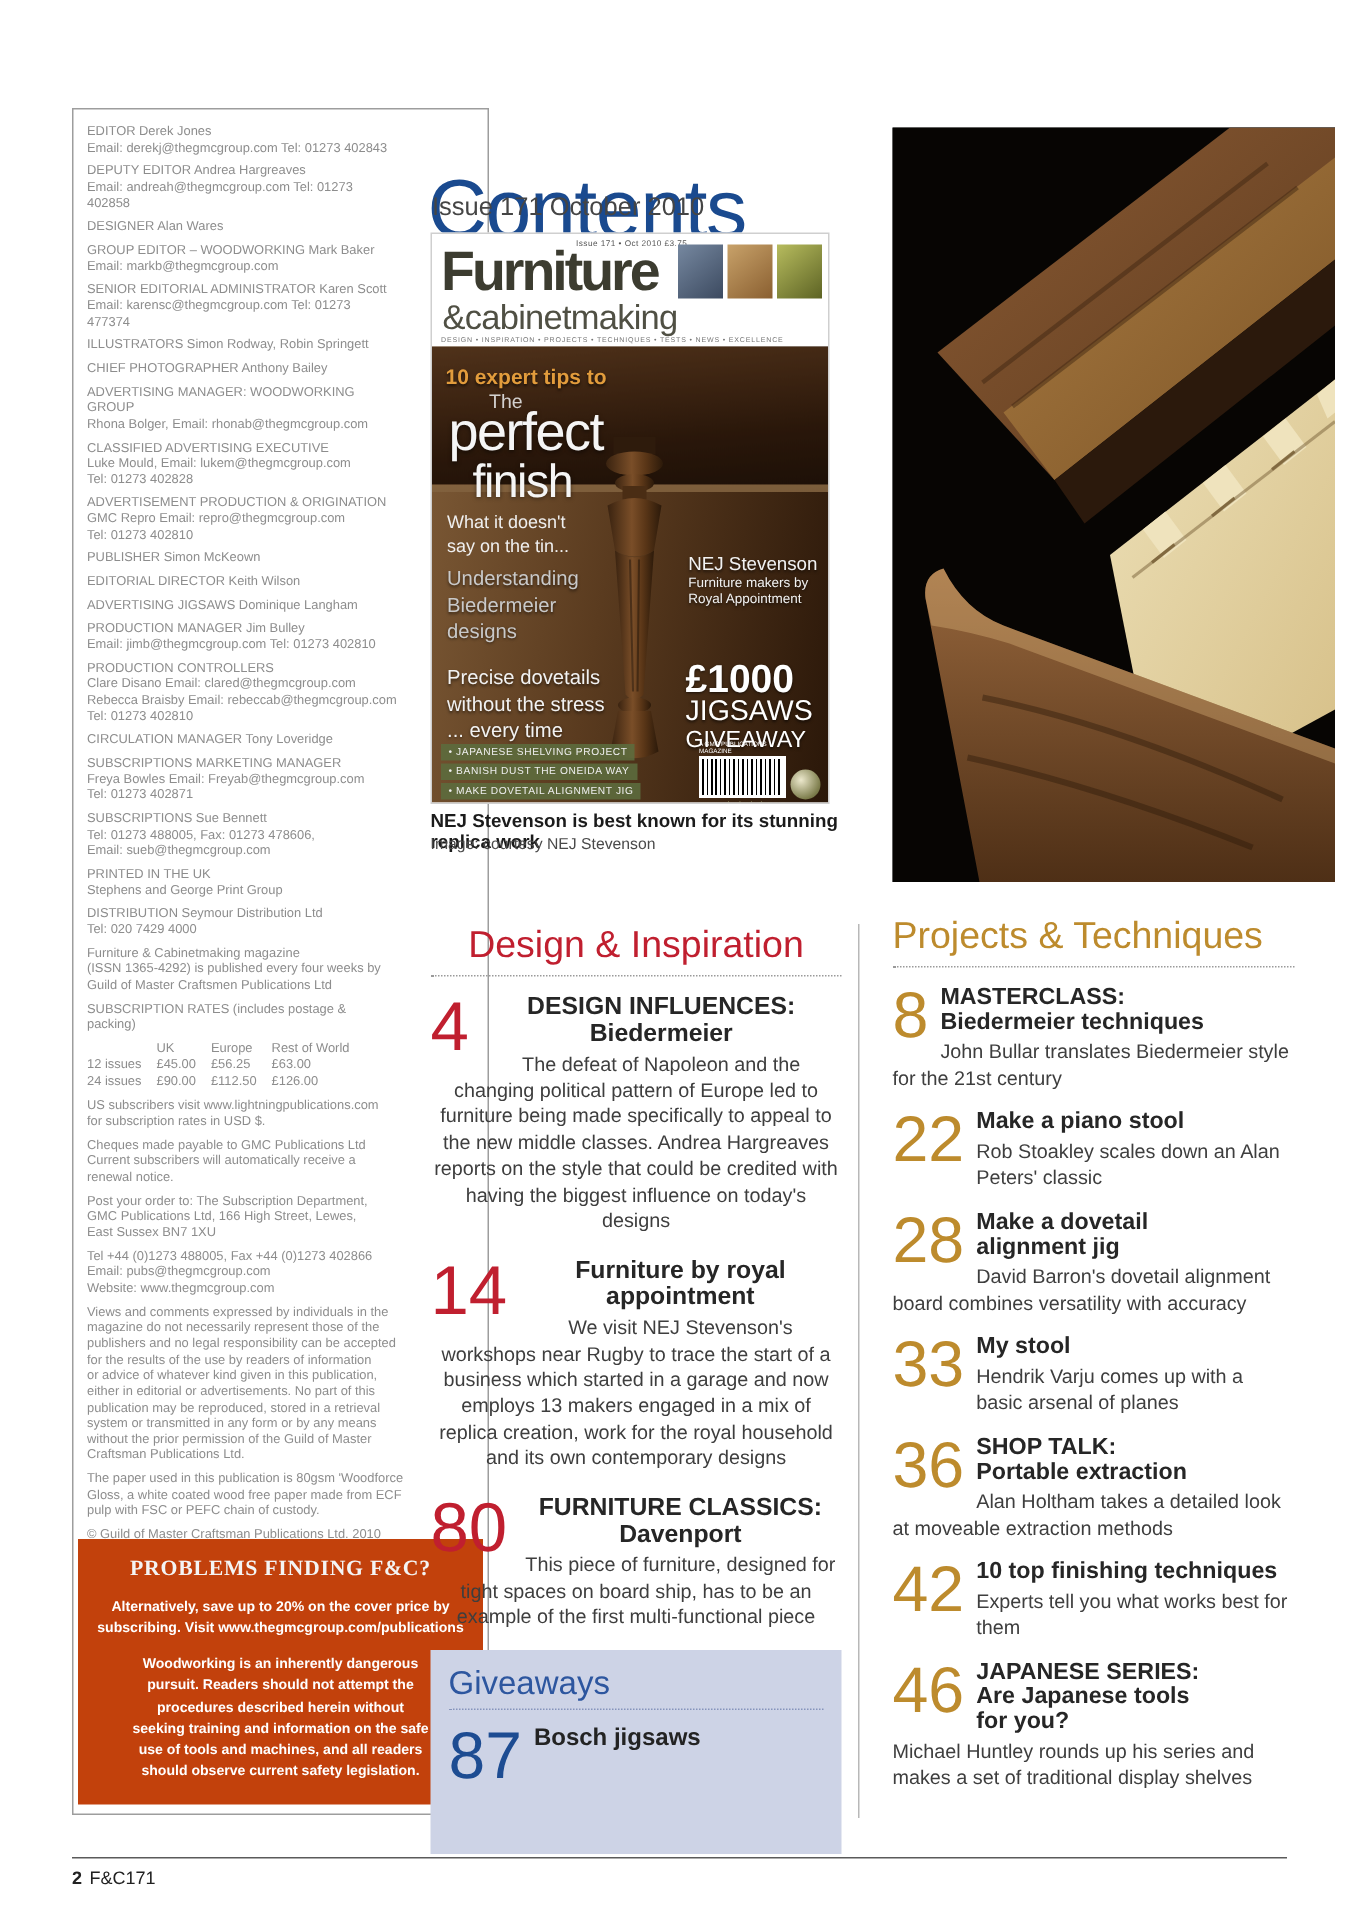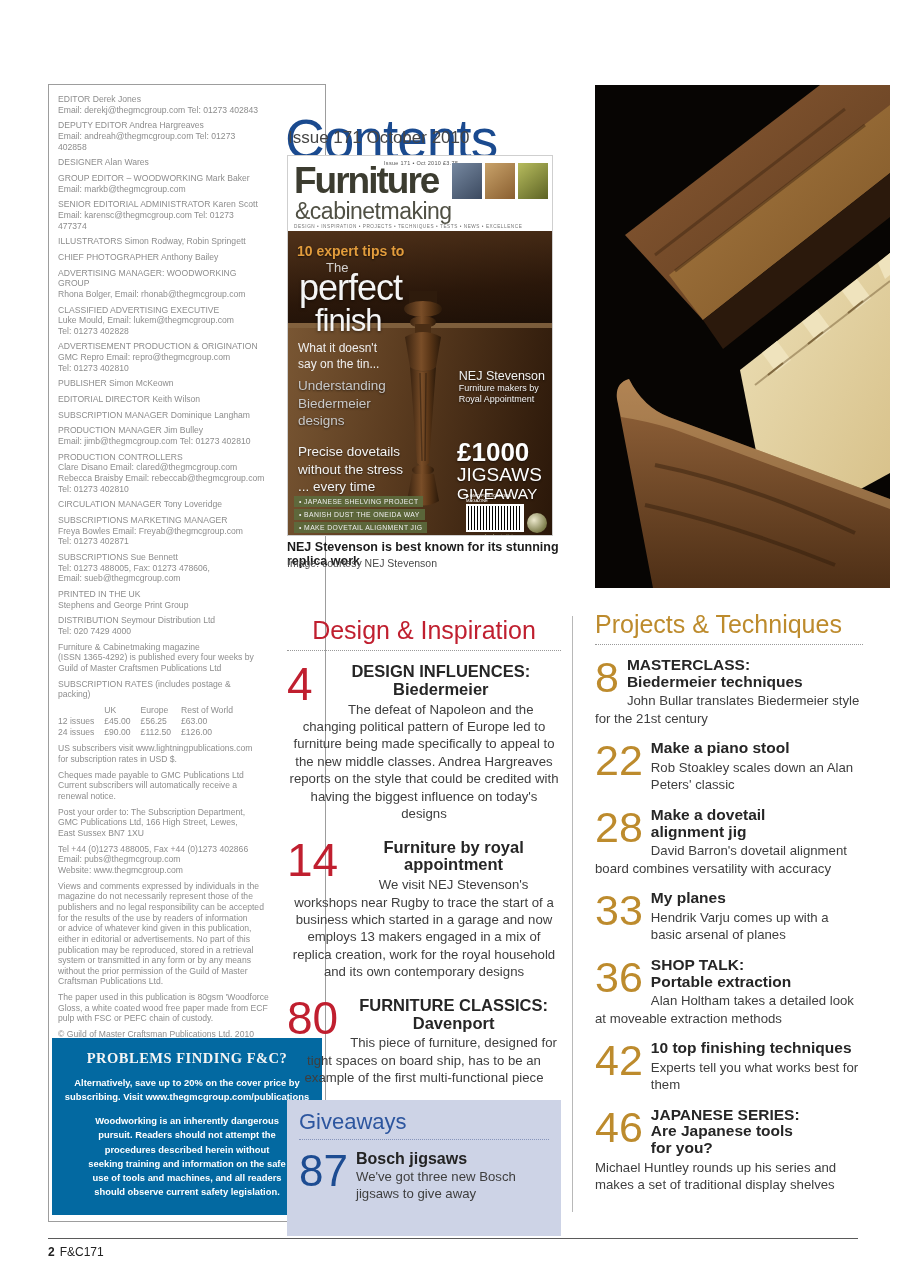--- a/index.html
+++ b/index.html
@@ -1,25 +1,25 @@
 <!DOCTYPE html>
 <html><head>
 <meta charset="utf-8">
 <style>
   html,body{margin:0;padding:0;background:#fff;}
   .page{position:relative;width:905px;height:1280px;background:#ffffff;overflow:hidden;
         font-family:"Liberation Sans",sans-serif;color:#333;}
 
   
-  .mastbox{position:absolute;left:48px;top:84px;width:278px;height:1138px;
+  .mastbox{position:absolute;left:48px;top:72px;width:278px;height:1138px;
            border:1px solid #9d9d9d;box-sizing:border-box;padding:9px 9px 0 9px;color:#8d8d8d;}
   .mh-p{white-space:pre-line;font-size:8.6px;line-height:1.24;margin:0 0 5px 0;}
   .rates{border-collapse:collapse;font-size:8.6px;line-height:1.3;color:#8d8d8d;margin:0 0 5px 0;}
   .rates td{padding:0 10px 0 0;white-space:nowrap;}
-  .problems{position:absolute;left:3px;right:3px;bottom:6px;background:#0369a1;color:#fff;
+  .problems{position:absolute;left:3px;right:3px;bottom:6px;background:#c2410c;color:#fff;
             text-align:center;padding:10px 8px 6px 8px;}
   .problems h3{font-family:"Liberation Serif",serif;font-size:14.5px;font-weight:600;
                letter-spacing:.5px;margin:2px 0 9px 0;color:#f4f4f4;}
   .problems p{font-size:9.4px;font-weight:bold;line-height:1.5;white-space:pre-line;margin:0 0 10px 0;}
 
   
   .h-title{position:absolute;left:285px;top:70px;font-size:55px;font-weight:400;
            letter-spacing:-1px;color:#1a4a8f;}
   .h-issue{position:absolute;left:288px;top:128px;font-size:17px;color:#454545;}
 
@@ -136,21 +136,21 @@
 GROUP
 Rhona Bolger, Email: rhonab@thegmcgroup.com</p>
         <p class="mh-p">CLASSIFIED ADVERTISING EXECUTIVE
 Luke Mould, Email: lukem@thegmcgroup.com
 Tel: 01273 402828</p>
         <p class="mh-p">ADVERTISEMENT PRODUCTION &amp; ORIGINATION
 GMC Repro   Email: repro@thegmcgroup.com
 Tel: 01273 402810</p>
         <p class="mh-p">PUBLISHER  Simon McKeown</p>
         <p class="mh-p">EDITORIAL DIRECTOR  Keith Wilson</p>
-        <p class="mh-p">SUBSCRIPTION MANAGER  Dominique Langham</p>
+        <p class="mh-p">ADVERTISING JIGSAWS  Dominique Langham</p>
         <p class="mh-p">PRODUCTION MANAGER  Jim Bulley
 Email: jimb@thegmcgroup.com  Tel: 01273 402810</p>
         <p class="mh-p">PRODUCTION CONTROLLERS
 Clare Disano  Email: clared@thegmcgroup.com
 Rebecca Braisby  Email: rebeccab@thegmcgroup.com
 Tel: 01273 402810</p>
         <p class="mh-p">CIRCULATION MANAGER  Tony Loveridge</p>
         <p class="mh-p">SUBSCRIPTIONS MARKETING MANAGER
 Freya Bowles  Email: Freyab@thegmcgroup.com
 Tel: 01273 402871</p>
@@ -330,21 +330,20 @@
           <p>This piece of furniture, designed for tight spaces on board ship, has to be an example of the first multi-functional piece</p>
         </article>
       </div>
   </section>
 
   <section class="giveaways">
     <h2>Giveaways</h2>
     <article class="toc-item">
       <span class="num">87</span>
       <h3>Bosch jigsaws</h3>
-      <p>We've got three new Bosch jigsaws to give away</p>
     </article>
   </section>
 
   <svg class="joinery" viewBox="0 0 295 503">
     <defs>
       <linearGradient id="walTop" x1="0" y1="0" x2="1" y2="1">
         <stop offset="0" stop-color="#8a5a33"></stop>
           <stop offset="1" stop-color="#5c3a1e"></stop>
       </linearGradient>
       <linearGradient id="oak" x1="0" y1="0" x2="1" y2="1">
@@ -396,21 +395,21 @@
 
         <article class="toc-item">
           <span class="num">28</span>
           <h3>Make a dovetail
 alignment jig</h3>
           <p>David Barron's dovetail alignment board combines versatility with accuracy</p>
         </article>
 
         <article class="toc-item">
           <span class="num">33</span>
-          <h3>My planes</h3>
+          <h3>My stool</h3>
           <p>Hendrik Varju comes up with a basic arsenal of planes</p>
         </article>
 
         <article class="toc-item">
           <span class="num">36</span>
           <h3>SHOP TALK:
 Portable extraction</h3>
           <p>Alan Holtham takes a detailed look at moveable extraction methods</p>
         </article>
 

